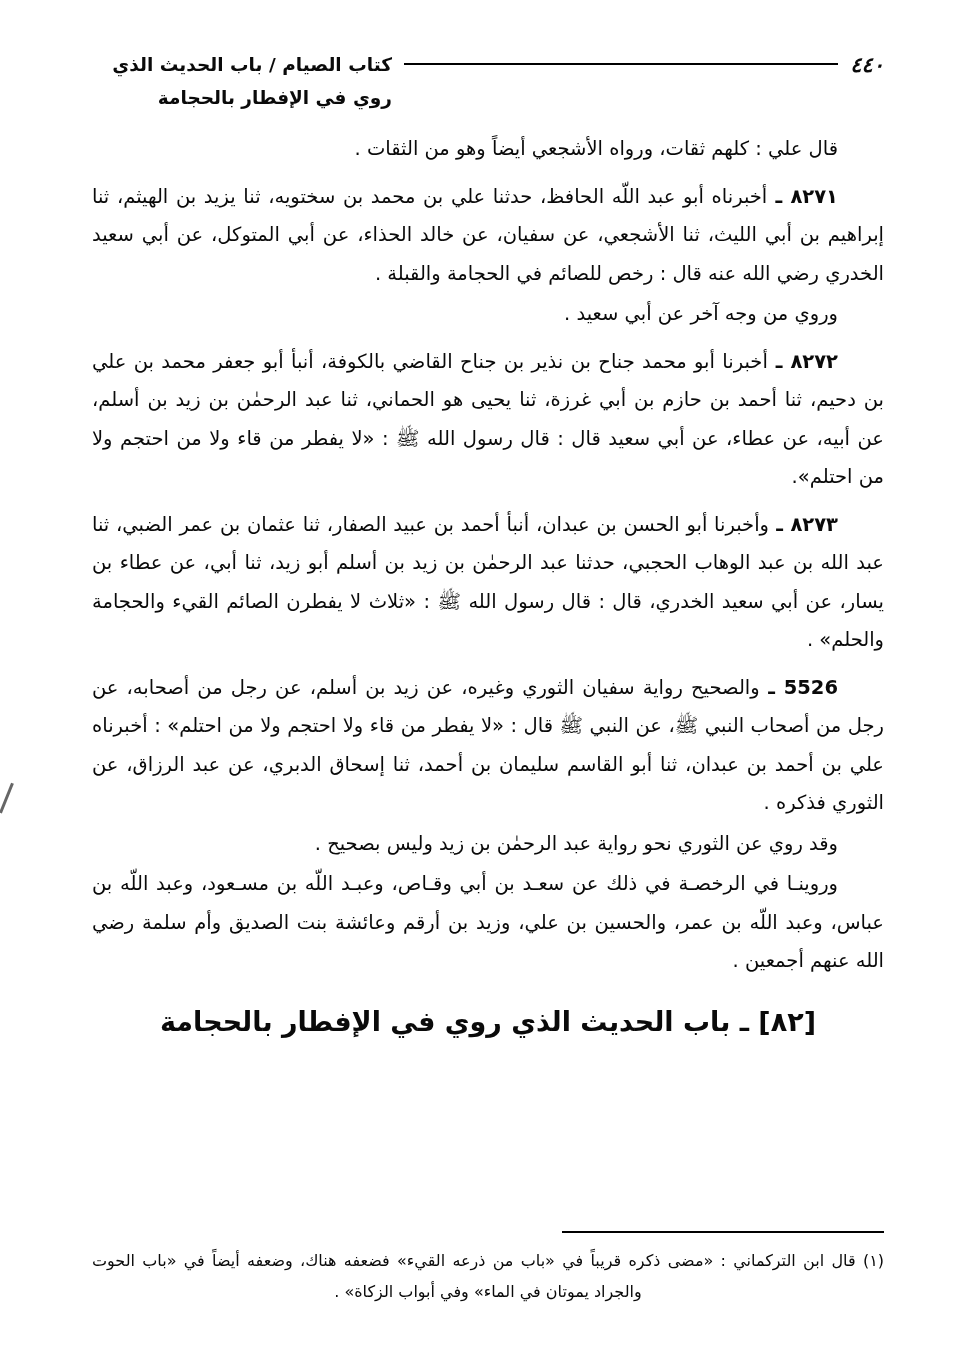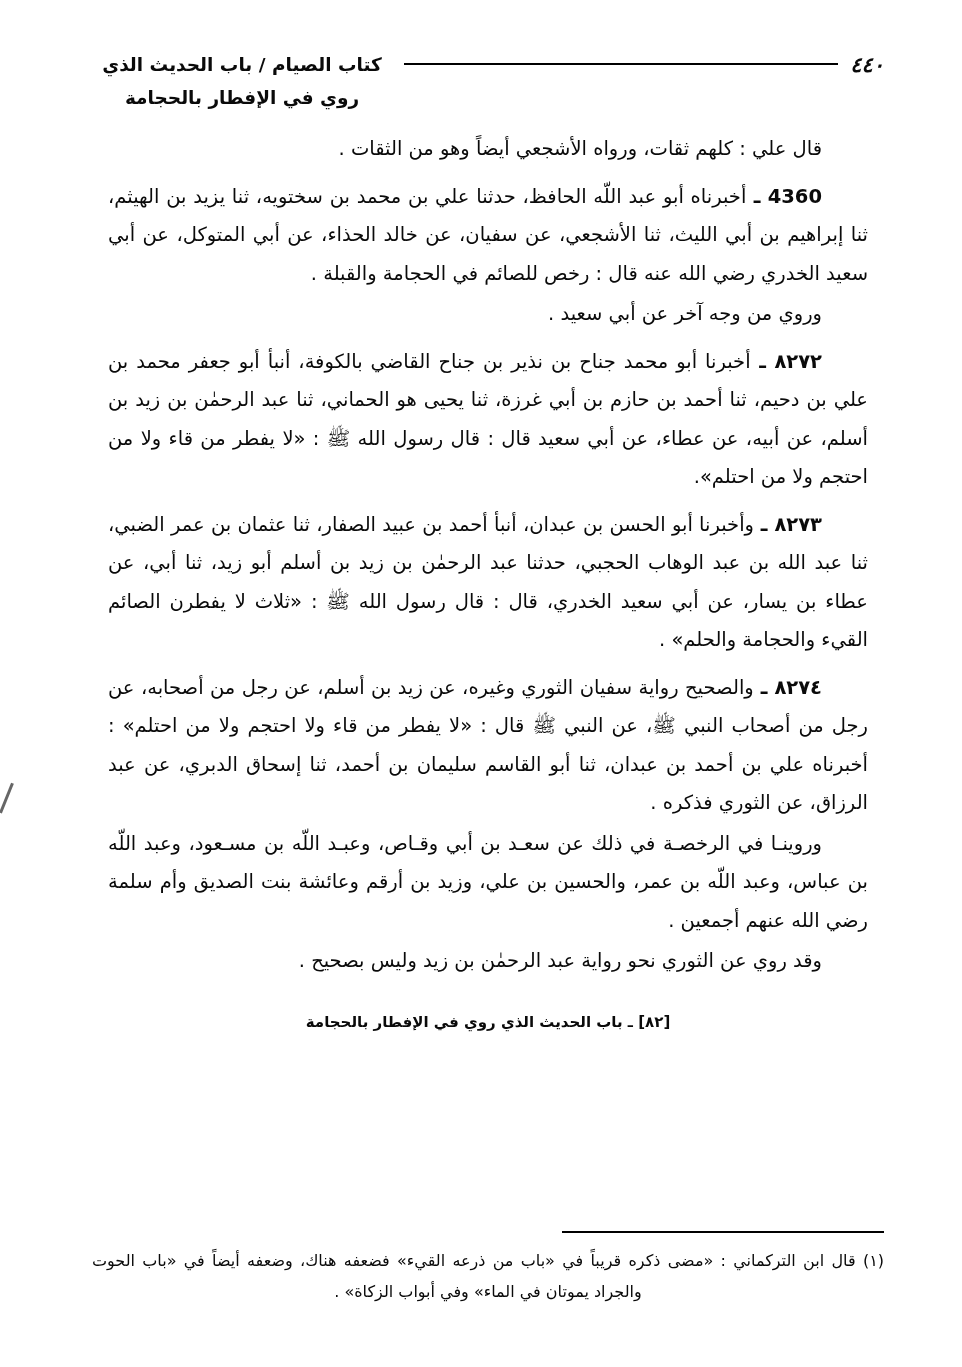--- a/index.html
+++ b/index.html
@@ -42,43 +42,43 @@
     height: 0;
     border-top: 2.5px solid #000;
     margin: 15px 12px 0 12px;
   }
   .running-title {
     width: 300px;
     flex: none;
     font-size: 18.5px;
     font-weight: bold;
     line-height: 33px;
-    text-align: center;
+    text-align: right;
   }
   
   .body-text {
     font-size: 19.5px;
     line-height: 38.5px;
     text-align: justify;
   }
   .para {
-    margin: 2px 16px;
+    margin: 2px 0;
     text-indent: 46px; 
   }
   .para.hadith {
     margin-top: 9px;
   }
   .hnum {
     font-weight: bold;
   }
   .fnref {
     font-size: 13px;
   }
   .section-heading {
-    font-size: 15px;
+    font-size: 27px;
     font-weight: bold;
     text-align: center;
     text-indent: 0;
     margin: 22px 0 10px 0;
   }
   
   .footnote {
     margin-top: auto;
     flex: none;
   }
@@ -114,34 +114,34 @@
     <div class="page-number">٤٤٠</div>
     <div class="header-rule"></div>
     <div class="running-title">كتاب الصيام / باب الحديث الذي روي في الإفطار بالحجامة</div>
   </header>
 
   <main class="body-text">
 
     <p class="para"><span>قال علي : كلهم ثقات، ورواه الأشجعي أيضاً وهو من الثقات .</span></p>
 
 
-    <p class="para hadith"><span class="hnum">4360 ـ </span><span>أخبرناه أبو عبد اللّه الحافظ، حدثنا علي بن محمد بن سختويه، ثنا يزيد بن الهيثم، ثنا إبراهيم بن أبي الليث، ثنا الأشجعي، عن سفيان، عن خالد الحذاء، عن أبي المتوكل، عن أبي سعيد الخدري رضي الله عنه قال : رخص للصائم في الحجامة والقبلة .</span></p>
+    <p class="para hadith"><span class="hnum">٨٢٧١ ـ </span><span>أخبرناه أبو عبد اللّه الحافظ، حدثنا علي بن محمد بن سختويه، ثنا يزيد بن الهيثم، ثنا إبراهيم بن أبي الليث، ثنا الأشجعي، عن سفيان، عن خالد الحذاء، عن أبي المتوكل، عن أبي سعيد الخدري رضي الله عنه قال : رخص للصائم في الحجامة والقبلة .</span></p>
 
     <p class="para"><span>وروي من وجه آخر عن أبي سعيد .</span></p>
 
     <p class="para hadith"><span class="hnum">٨٢٧٢ ـ </span><span>أخبرنا أبو محمد جناح بن نذير بن جناح القاضي بالكوفة، أنبأ أبو جعفر محمد بن علي بن دحيم، ثنا أحمد بن حازم بن أبي غرزة، ثنا يحيى هو الحماني، ثنا عبد الرحمٰن بن زيد بن أسلم، عن أبيه، عن عطاء، عن أبي سعيد قال : قال رسول الله ﷺ : «لا يفطر من قاء ولا من احتجم ولا من احتلم».</span></p>
 
     <p class="para hadith"><span class="hnum">٨٢٧٣ ـ </span><span>وأخبرنا أبو الحسن بن عبدان، أنبأ أحمد بن عبيد الصفار، ثنا عثمان بن عمر الضبي، ثنا عبد الله بن عبد الوهاب الحجبي، حدثنا عبد الرحمٰن بن زيد بن أسلم أبو زيد، ثنا أبي، عن عطاء بن يسار، عن أبي سعيد الخدري، قال : قال رسول الله ﷺ : «ثلاث لا يفطرن الصائم القيء والحجامة والحلم» .</span></p>
 
 
-    <p class="para hadith"><span class="hnum">٨٢٧٤ ـ </span><span>والصحيح رواية سفيان الثوري وغيره، عن زيد بن أسلم، عن رجل من أصحابه، عن رجل من أصحاب النبي ﷺ، عن النبي ﷺ قال : «لا يفطر من قاء ولا احتجم ولا من احتلم» : أخبرناه علي بن أحمد بن عبدان، ثنا أبو القاسم سليمان بن أحمد، ثنا إسحاق الدبري، عن عبد الرزاق، عن الثوري فذكره .</span></p>
+    <p class="para hadith"><span class="hnum">5526 ـ </span><span>والصحيح رواية سفيان الثوري وغيره، عن زيد بن أسلم، عن رجل من أصحابه، عن رجل من أصحاب النبي ﷺ، عن النبي ﷺ قال : «لا يفطر من قاء ولا احتجم ولا من احتلم» : أخبرناه علي بن أحمد بن عبدان، ثنا أبو القاسم سليمان بن أحمد، ثنا إسحاق الدبري، عن عبد الرزاق، عن الثوري فذكره .</span></p>
+
+    <p class="para"><span>وقد روي عن الثوري نحو رواية عبد الرحمٰن بن زيد وليس بصحيح .</span></p>
 
     <p class="para"><span>وروينـا في الرخصـة في ذلك عن سعـد بن أبي وقـاص، وعبـد اللّه بن مسـعود، وعبد اللّه بن عباس، وعبد اللّه بن عمر، والحسين بن علي، وزيد بن أرقم وعائشة بنت الصديق وأم سلمة رضي الله عنهم أجمعين .</span></p>
-
-    <p class="para"><span>وقد روي عن الثوري نحو رواية عبد الرحمٰن بن زيد وليس بصحيح .</span></p>
 
     <h2 class="section-heading">[٨٢] ـ باب الحديث الذي روي في الإفطار بالحجامة</h2>
 
 
   </main>
 
   <footer class="footnote">
     <div class="fn-rule"></div>
     <p class="fn-text">(١) قال ابن التركماني : «مضى ذكره قريباً في «باب من ذرعه القيء» فضعفه هناك، وضعفه أيضاً في «باب الحوت والجراد يموتان في الماء» وفي أبواب الزكاة» .</p>
   </footer>

